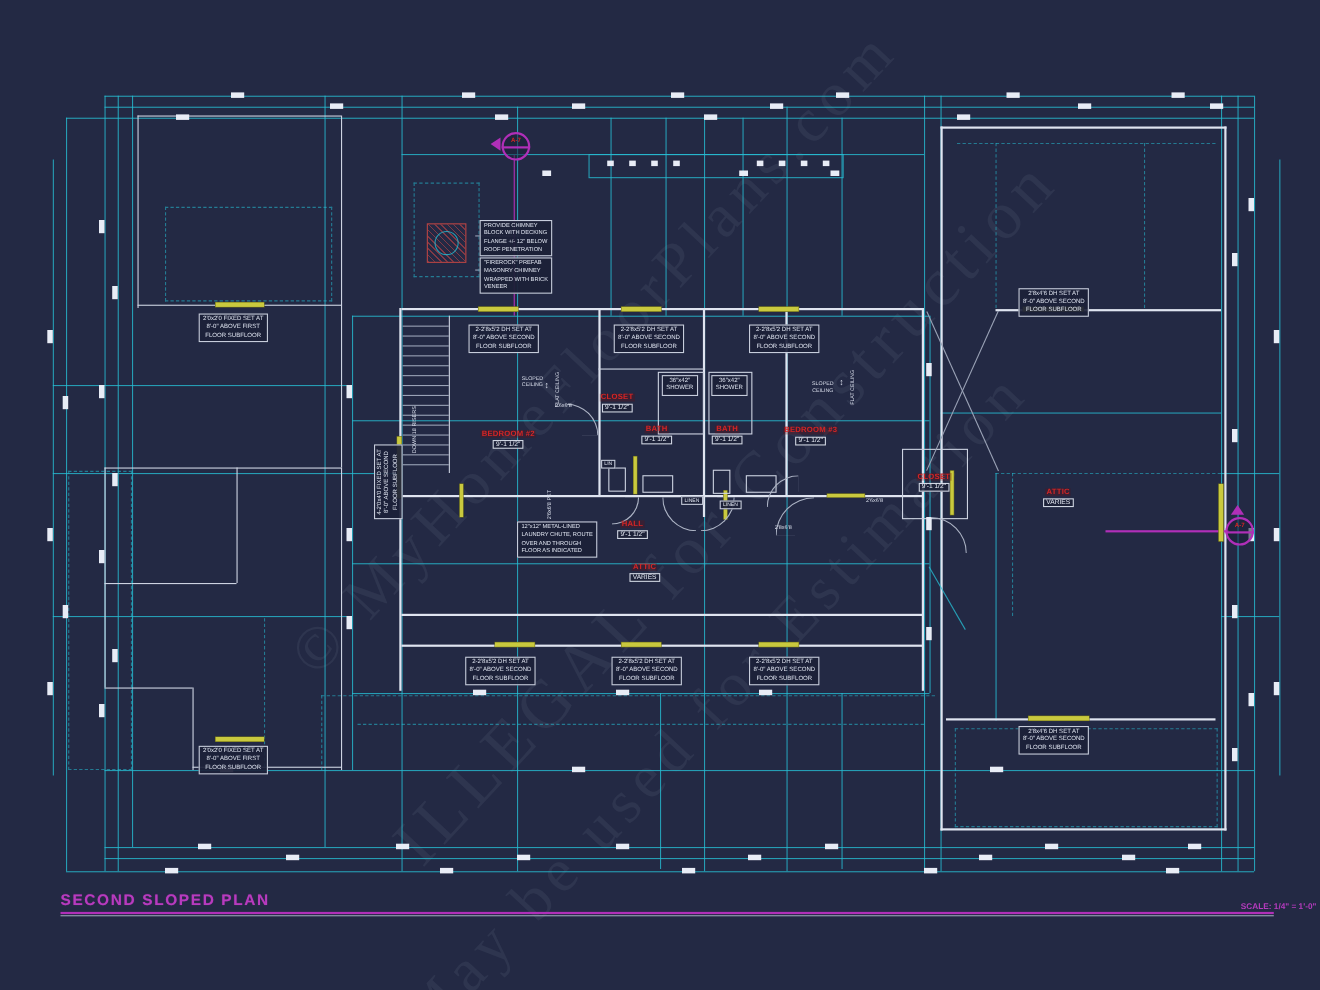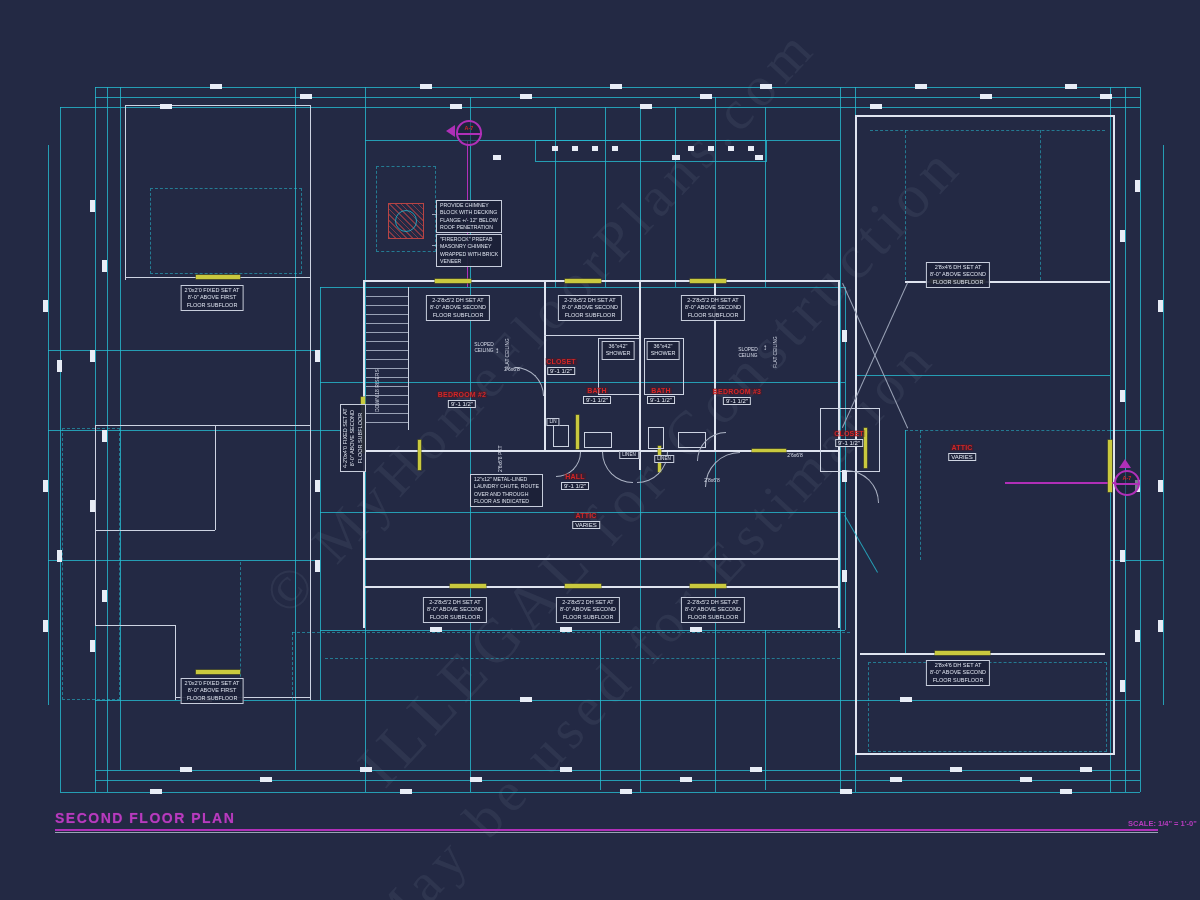--- a/index.html
+++ b/index.html
@@ -402,15 +402,15 @@
   <div class="tinylabel vrot" style="left:374px;top:412px">DOWN 18 RISERS</div>
   <div class="tinylabel" style="left:484px;top:342px;font-size:4.8px">SLOPED
 CEILING</div>
   <div class="tinylabel" style="left:748px;top:347px;font-size:4.8px">SLOPED
 CEILING</div>
   <div class="tinylabel vrot" style="left:505px;top:370px;font-size:4.8px">FLAT CEILING</div>
   <div class="tinylabel vrot" style="left:773px;top:368px;font-size:4.8px">FLAT CEILING</div>
   <div class="arrowglyph" style="left:495px;top:346px">↕</div>
   <div class="arrowglyph" style="left:763px;top:343px">↕</div>
 
-  <div class="sheet-title">SECOND FLOOR PLAN</div>
+  <div class="sheet-title">SECOND SLOPED PLAN</div>
   <div class="sheet-scale">SCALE: 1/4" = 1'-0"</div>
 </div>
 
 </body></html>

